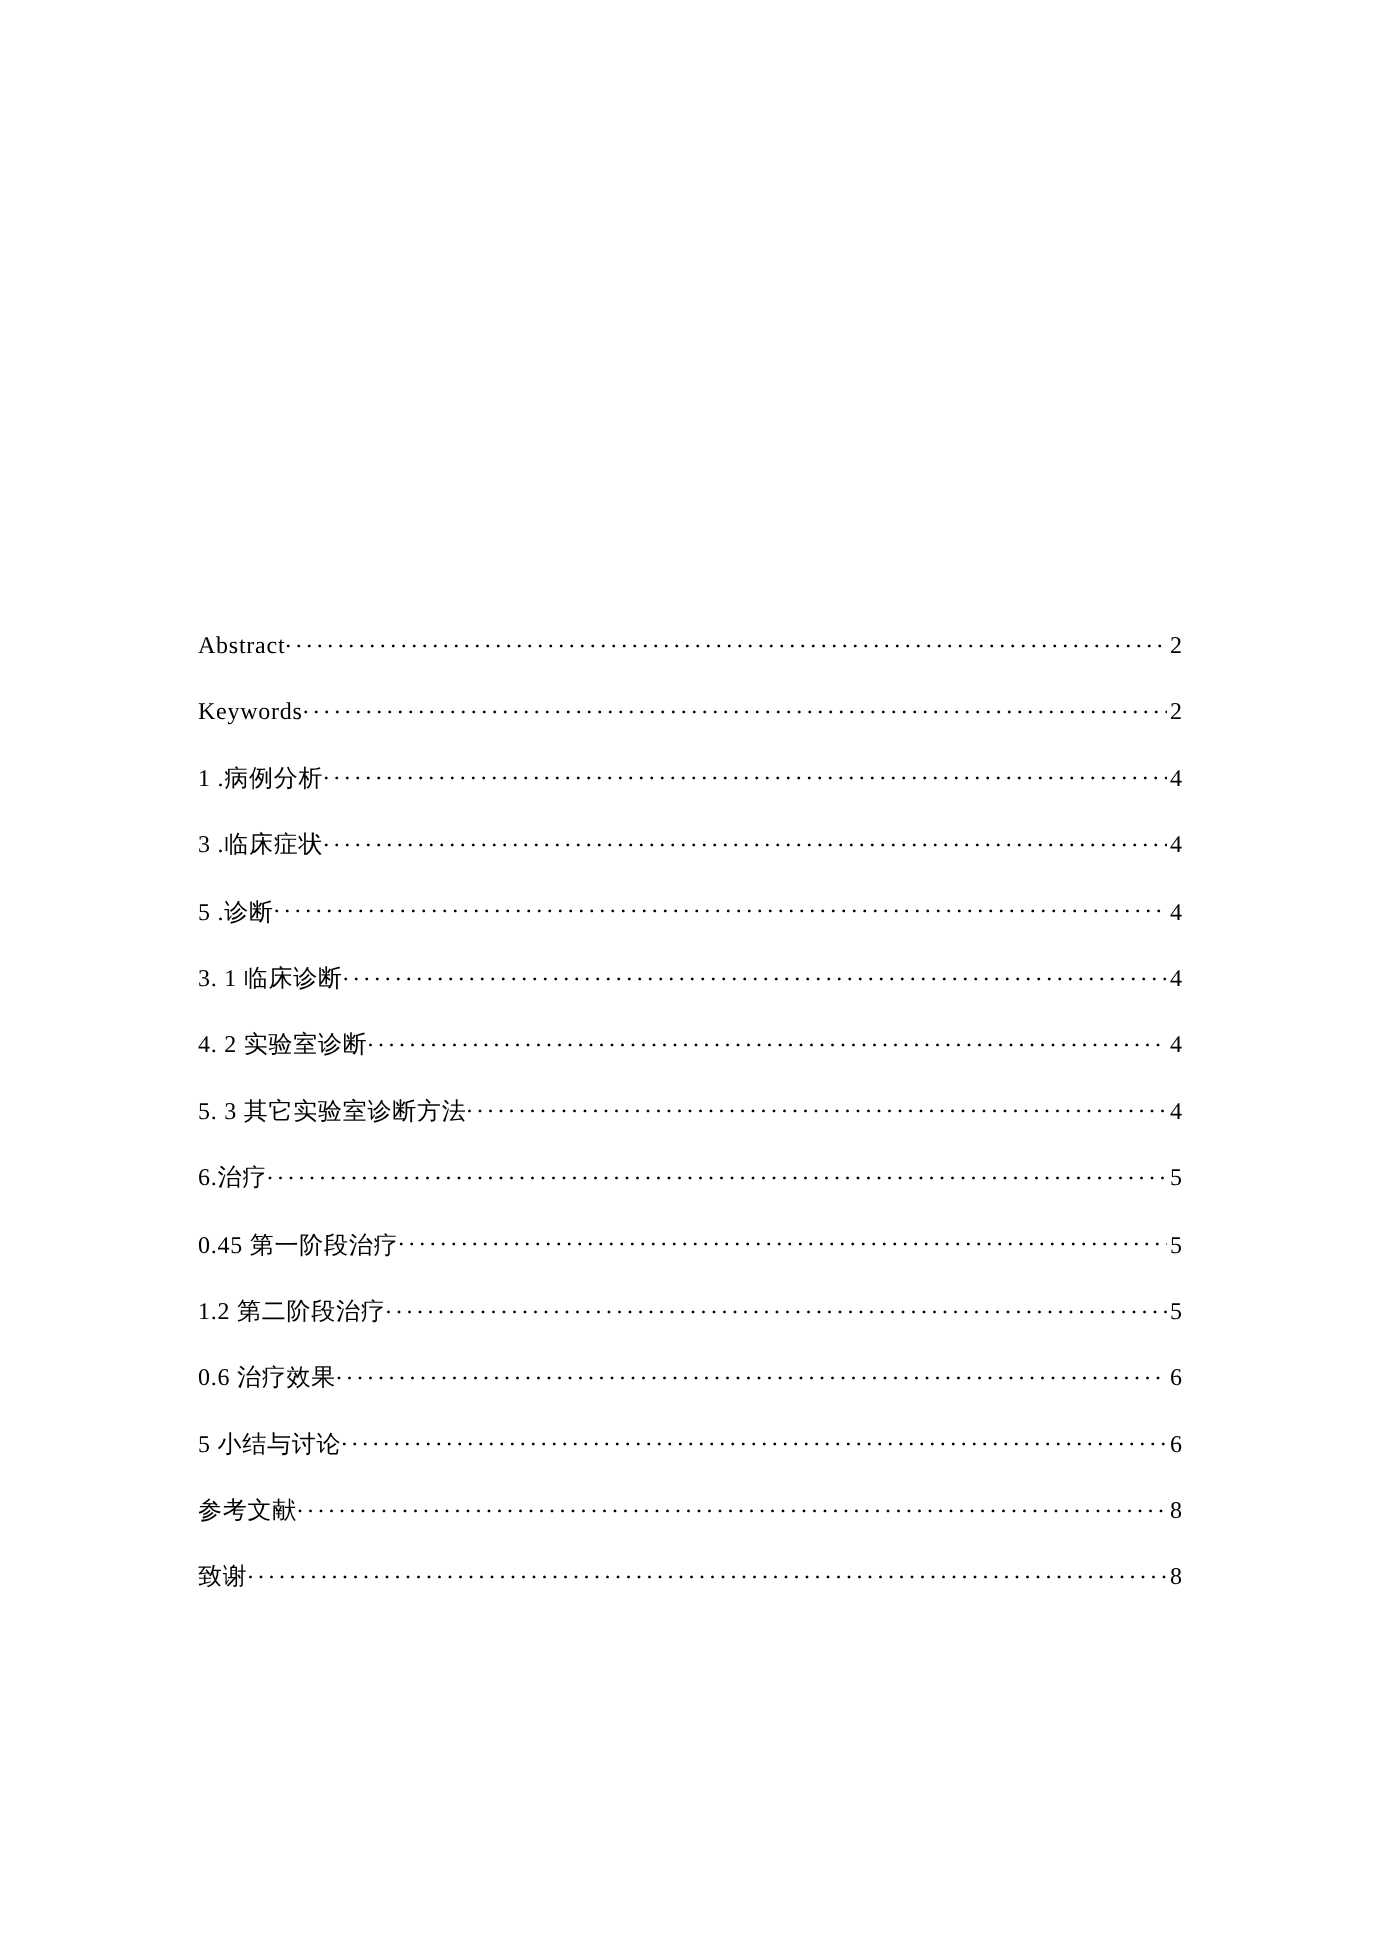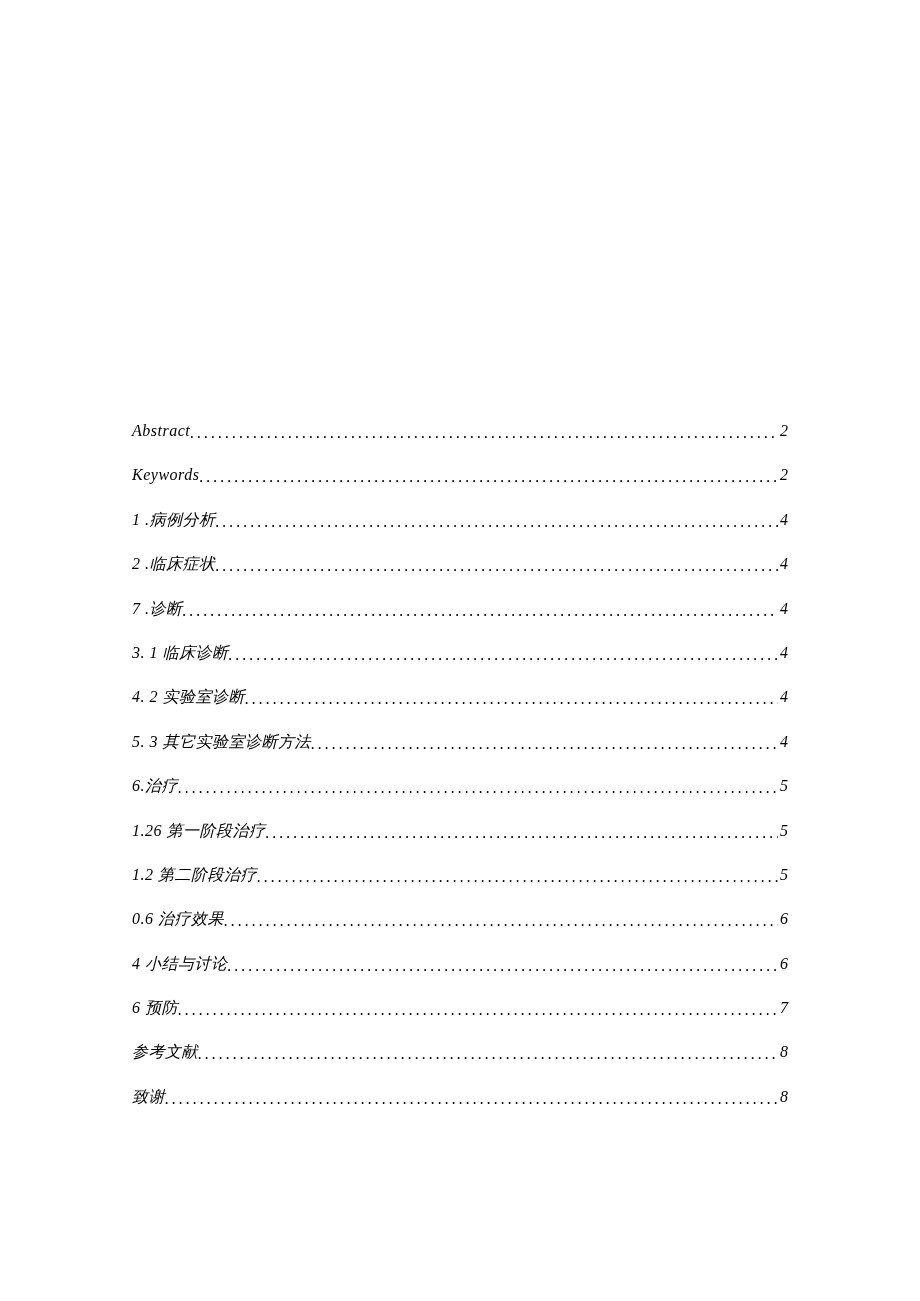--- a/index.html
+++ b/index.html
@@ -14,24 +14,23 @@
       font-family: "SimSun", "宋体", serif;
       font-size: 16px;
       color: #000000;
       padding: 420px 132px 0 132px;
     }
     .toc-container {
       width: 100%;
     }
     .toc-entry {
       display: flex;
-      align-items: flex-end;
+      align-items: flex-start;
       margin-bottom: 22px;
       line-height: 1.4;
-      font-style: italic;
     }
     .toc-title {
       white-space: nowrap;
       letter-spacing: 0.5px;
     }
     .toc-dots {
       flex: 1;
       overflow: hidden;
       letter-spacing: 3px;
       color: #000000;
@@ -62,26 +61,26 @@
     <span class="toc-title">Keywords</span>
     <span class="toc-dots"></span>
     <span class="toc-page">2</span>
   </div>
   <div class="toc-entry">
     <span class="toc-title">1 .病例分析 </span>
     <span class="toc-dots"></span>
     <span class="toc-page">4</span>
   </div>
   <div class="toc-entry">
-    <span class="toc-title">2 .临床症状 </span>
+    <span class="toc-title">3 .临床症状 </span>
     <span class="toc-dots"></span>
     <span class="toc-page">4</span>
   </div>
   <div class="toc-entry">
-    <span class="toc-title">7 .诊断</span>
+    <span class="toc-title">5 .诊断</span>
     <span class="toc-dots"></span>
     <span class="toc-page">4</span>
   </div>
   <div class="toc-entry">
     <span class="toc-title">3. 1 临床诊断</span>
     <span class="toc-dots"></span>
     <span class="toc-page">4</span>
   </div>
   <div class="toc-entry">
     <span class="toc-title">4. 2 实验室诊断</span>
@@ -92,43 +91,38 @@
     <span class="toc-title">5. 3 其它实验室诊断方法</span>
     <span class="toc-dots"></span>
     <span class="toc-page">4</span>
   </div>
   <div class="toc-entry">
     <span class="toc-title">6.治疗</span>
     <span class="toc-dots"></span>
     <span class="toc-page">5</span>
   </div>
   <div class="toc-entry">
-    <span class="toc-title">1.26 第一阶段治疗</span>
+    <span class="toc-title">0.45 第一阶段治疗</span>
     <span class="toc-dots"></span>
     <span class="toc-page">5</span>
   </div>
   <div class="toc-entry">
     <span class="toc-title">1.2  第二阶段治疗</span>
     <span class="toc-dots"></span>
     <span class="toc-page">5</span>
   </div>
   <div class="toc-entry">
     <span class="toc-title">0.6  治疗效果</span>
     <span class="toc-dots"></span>
     <span class="toc-page">6</span>
   </div>
   <div class="toc-entry">
-    <span class="toc-title">4 小结与讨论 </span>
+    <span class="toc-title">5 小结与讨论 </span>
     <span class="toc-dots"></span>
     <span class="toc-page">6</span>
-  </div>
-  <div class="toc-entry">
-    <span class="toc-title">6 预防 </span>
-    <span class="toc-dots"></span>
-    <span class="toc-page">7</span>
   </div>
   <div class="toc-entry">
     <span class="toc-title">参考文献</span>
     <span class="toc-dots"></span>
     <span class="toc-page">8</span>
   </div>
   <div class="toc-entry">
     <span class="toc-title">致谢</span>
     <span class="toc-dots"></span>
     <span class="toc-page">8</span>

